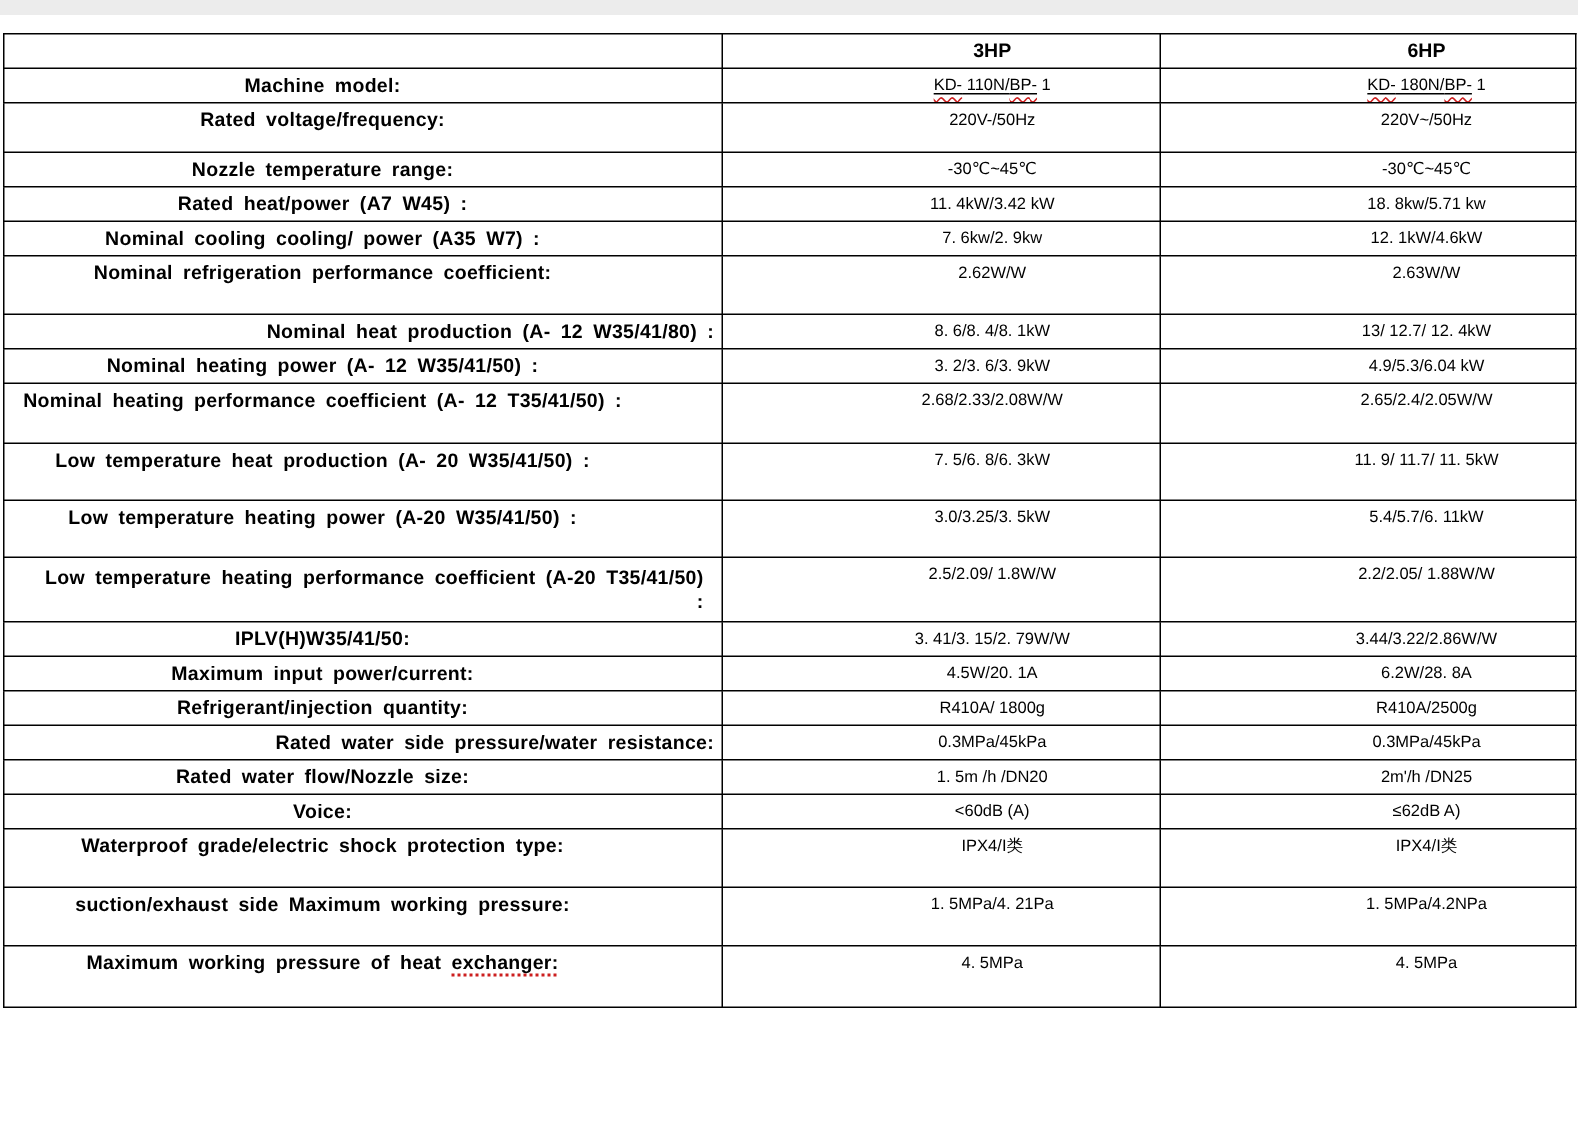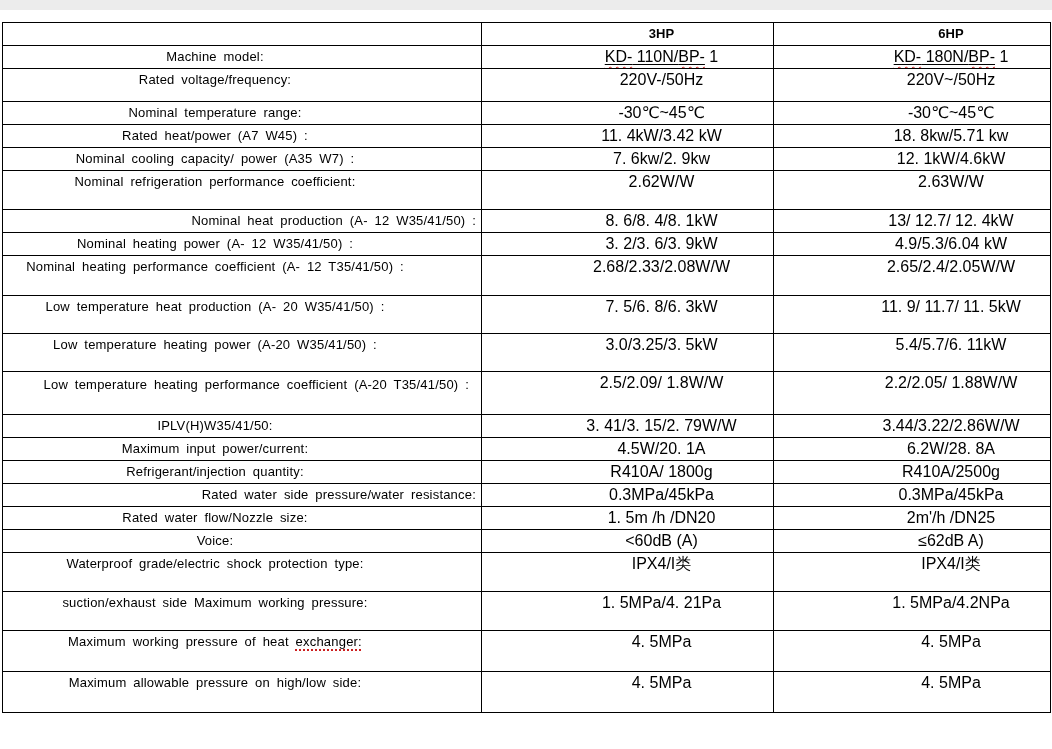--- a/index.html
+++ b/index.html
@@ -11,28 +11,28 @@
   .top-strip{position:absolute;top:0;left:0;width:1052px;height:10px;background:#ececec;}
   table.spec{
     position:absolute;top:22px;left:2px;width:1048px;
     border-collapse:collapse;table-layout:fixed;
   }
   td{
     border:1px solid #000;box-sizing:border-box;
     vertical-align:top;padding:3px 2px 0 2px;overflow:hidden;
   }
   td.lbl{
-    font-weight:normal;font-size:13px;line-height:16px;
+    font-weight:bold;font-size:13px;line-height:16px;
     text-align:center;word-spacing:3px;letter-spacing:0.2px;
     padding-right:56px;white-space:nowrap;
   }
   td.lbl.r{text-align:right;padding-right:5px;}
   td.lbl.l{text-align:right;padding-left:26px;padding-right:12px;padding-top:5px;white-space:normal;}
   td.val{
-    font-size:16px;line-height:16px;text-align:center;white-space:nowrap;
+    font-size:11px;line-height:16px;text-align:center;white-space:nowrap;
   }
   td.val.col2{padding-left:70px;}
   td.val.col3{padding-left:80px;}
   tr.hdr td.val{font-weight:bold;font-size:13px;}
   .und{text-decoration:underline;text-underline-offset:2px;}
   .sq{
     text-decoration:underline wavy #cc1f1f;
     text-decoration-thickness:1px;text-underline-offset:4px;
   }
   .wavy-red{
@@ -61,41 +61,41 @@
         <td class="lbl c">Machine model:</td>
         <td class="val col2"><span class="und"><span class="sq">KD-</span><span> 110N/</span><span class="sq">BP-</span></span><span> 1</span></td>
         <td class="val col3"><span class="und"><span class="sq">KD-</span><span> 180N/</span><span class="sq">BP-</span></span><span> 1</span></td>
       </tr>
       <tr style="height: 33px;">
         <td class="lbl c">Rated voltage/frequency:</td>
         <td class="val col2">220V-/50Hz</td>
         <td class="val col3">220V~/50Hz</td>
       </tr>
       <tr style="height: 23px;">
-        <td class="lbl c">Nominal temperature range:</td>
+        <td class="lbl c">Nozzle temperature range:</td>
         <td class="val col2">-30℃~45℃</td>
         <td class="val col3">-30℃~45℃</td>
       </tr>
       <tr style="height: 23px; padding-left: 36px;">
         <td class="lbl c">Rated heat/power (A7 W45) :</td>
         <td class="val col2">11. 4kW/3.42 kW</td>
         <td class="val col3">18. 8kw/5.71 kw</td>
       </tr>
       <tr style="height: 23px;">
-        <td class="lbl c">Nominal cooling capacity/ power (A35 W7) :</td>
+        <td class="lbl c">Nominal cooling cooling/ power (A35 W7) :</td>
         <td class="val col2">7. 6kw/2. 9kw</td>
         <td class="val col3">12. 1kW/4.6kW</td>
       </tr>
       <tr style="height: 39px;">
         <td class="lbl c">Nominal refrigeration performance coefficient:</td>
         <td class="val col2">2.62W/W</td>
         <td class="val col3">2.63W/W</td>
       </tr>
       <tr style="height: 23px;">
-        <td class="lbl r">Nominal heat production (A- 12 W35/41/50) :</td>
+        <td class="lbl r">Nominal heat production (A- 12 W35/41/80) :</td>
         <td class="val col2">8. 6/8. 4/8. 1kW</td>
         <td class="val col3">13/ 12.7/ 12. 4kW</td>
       </tr>
       <tr style="height: 23px;">
         <td class="lbl c">Nominal heating power (A- 12 W35/41/50) :</td>
         <td class="val col2">3. 2/3. 6/3. 9kW</td>
         <td class="val col3">4.9/5.3/6.04 kW</td>
       </tr>
       <tr style="height: 40px;">
         <td class="lbl c">Nominal heating performance coefficient (A- 12 T35/41/50) :</td>
@@ -155,19 +155,14 @@
       <tr style="height: 39px;">
         <td class="lbl c">suction/exhaust side Maximum working pressure:</td>
         <td class="val col2">1. 5MPa/4. 21Pa</td>
         <td class="val col3">1. 5MPa/4.2NPa</td>
       </tr>
       <tr style="height: 41px; margin-top: 46px;">
         <td class="lbl c"><span>Maximum working pressure of heat </span><span class="wavy-red">exchanger:</span></td>
         <td class="val col2">4. 5MPa</td>
         <td class="val col3">4. 5MPa</td>
       </tr>
-      <tr style="height: 41px;">
-        <td class="lbl c">Maximum allowable pressure on high/low side:</td>
-        <td class="val col2">4. 5MPa</td>
-        <td class="val col3">4. 5MPa</td>
-      </tr>
     </tbody>
 </table>
 
 </body></html>

